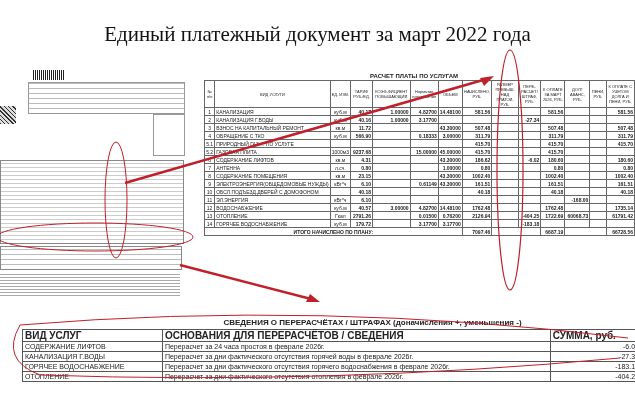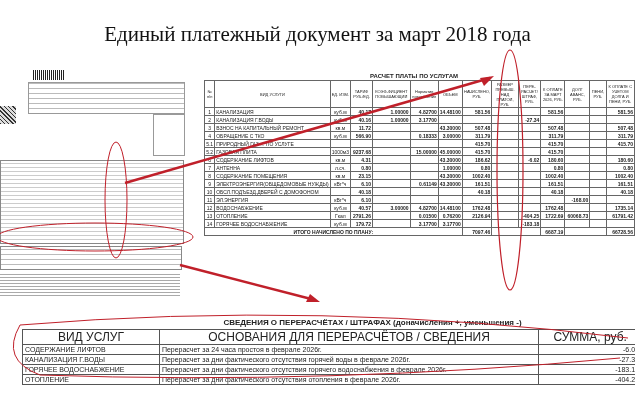--- a/index.html
+++ b/index.html
@@ -22,28 +22,28 @@
   .calc th,.calc td{border:1px solid #666;padding:0 1px;height:7px;white-space:nowrap;}
   .calc th{font-weight:normal;height:26px;text-align:center;font-size:4px;white-space:normal;}
   .calc td.n{text-align:right;font-weight:bold;}
   .calc td.c{text-align:center;}
   .calc tr.total td{font-weight:bold;}
   
   .recalc-title{position:absolute;left:0;top:318px;width:635px;text-align:center;font-size:8px;font-weight:bold;padding-left:110px;box-sizing:border-box;}
   .recalc{position:absolute;left:22px;top:329px;width:620px;}
   .recalc table{font-size:7px;width:620px;}
   .recalc th,.recalc td{border:1px solid #555;padding:0 2px;height:9px;}
-  .recalc th{font-weight:normal;text-align:center;font-size:12px;}
+  .recalc th{font-weight:bold;text-align:left;font-size:10px;}
   .recalc td.n{text-align:right;}
   svg.overlay{position:absolute;left:0;top:0;width:635px;height:415px;pointer-events:none;}
 </style>
 </head>
 <body>
 
-<div class="title">Единый платежный документ за март 2018 года</div>
+<div class="title">Единый платежный документ за март 2022 года</div>
 
 <div class="thumb">
   <div class="barcode"></div>
   <div class="qr"></div>
   <div class="hdrbox"></div>
   <div class="sidebox"></div>
   <div class="tbl"></div>
   <div class="tbl2"></div>
   <div class="foot"></div>
 </div>

